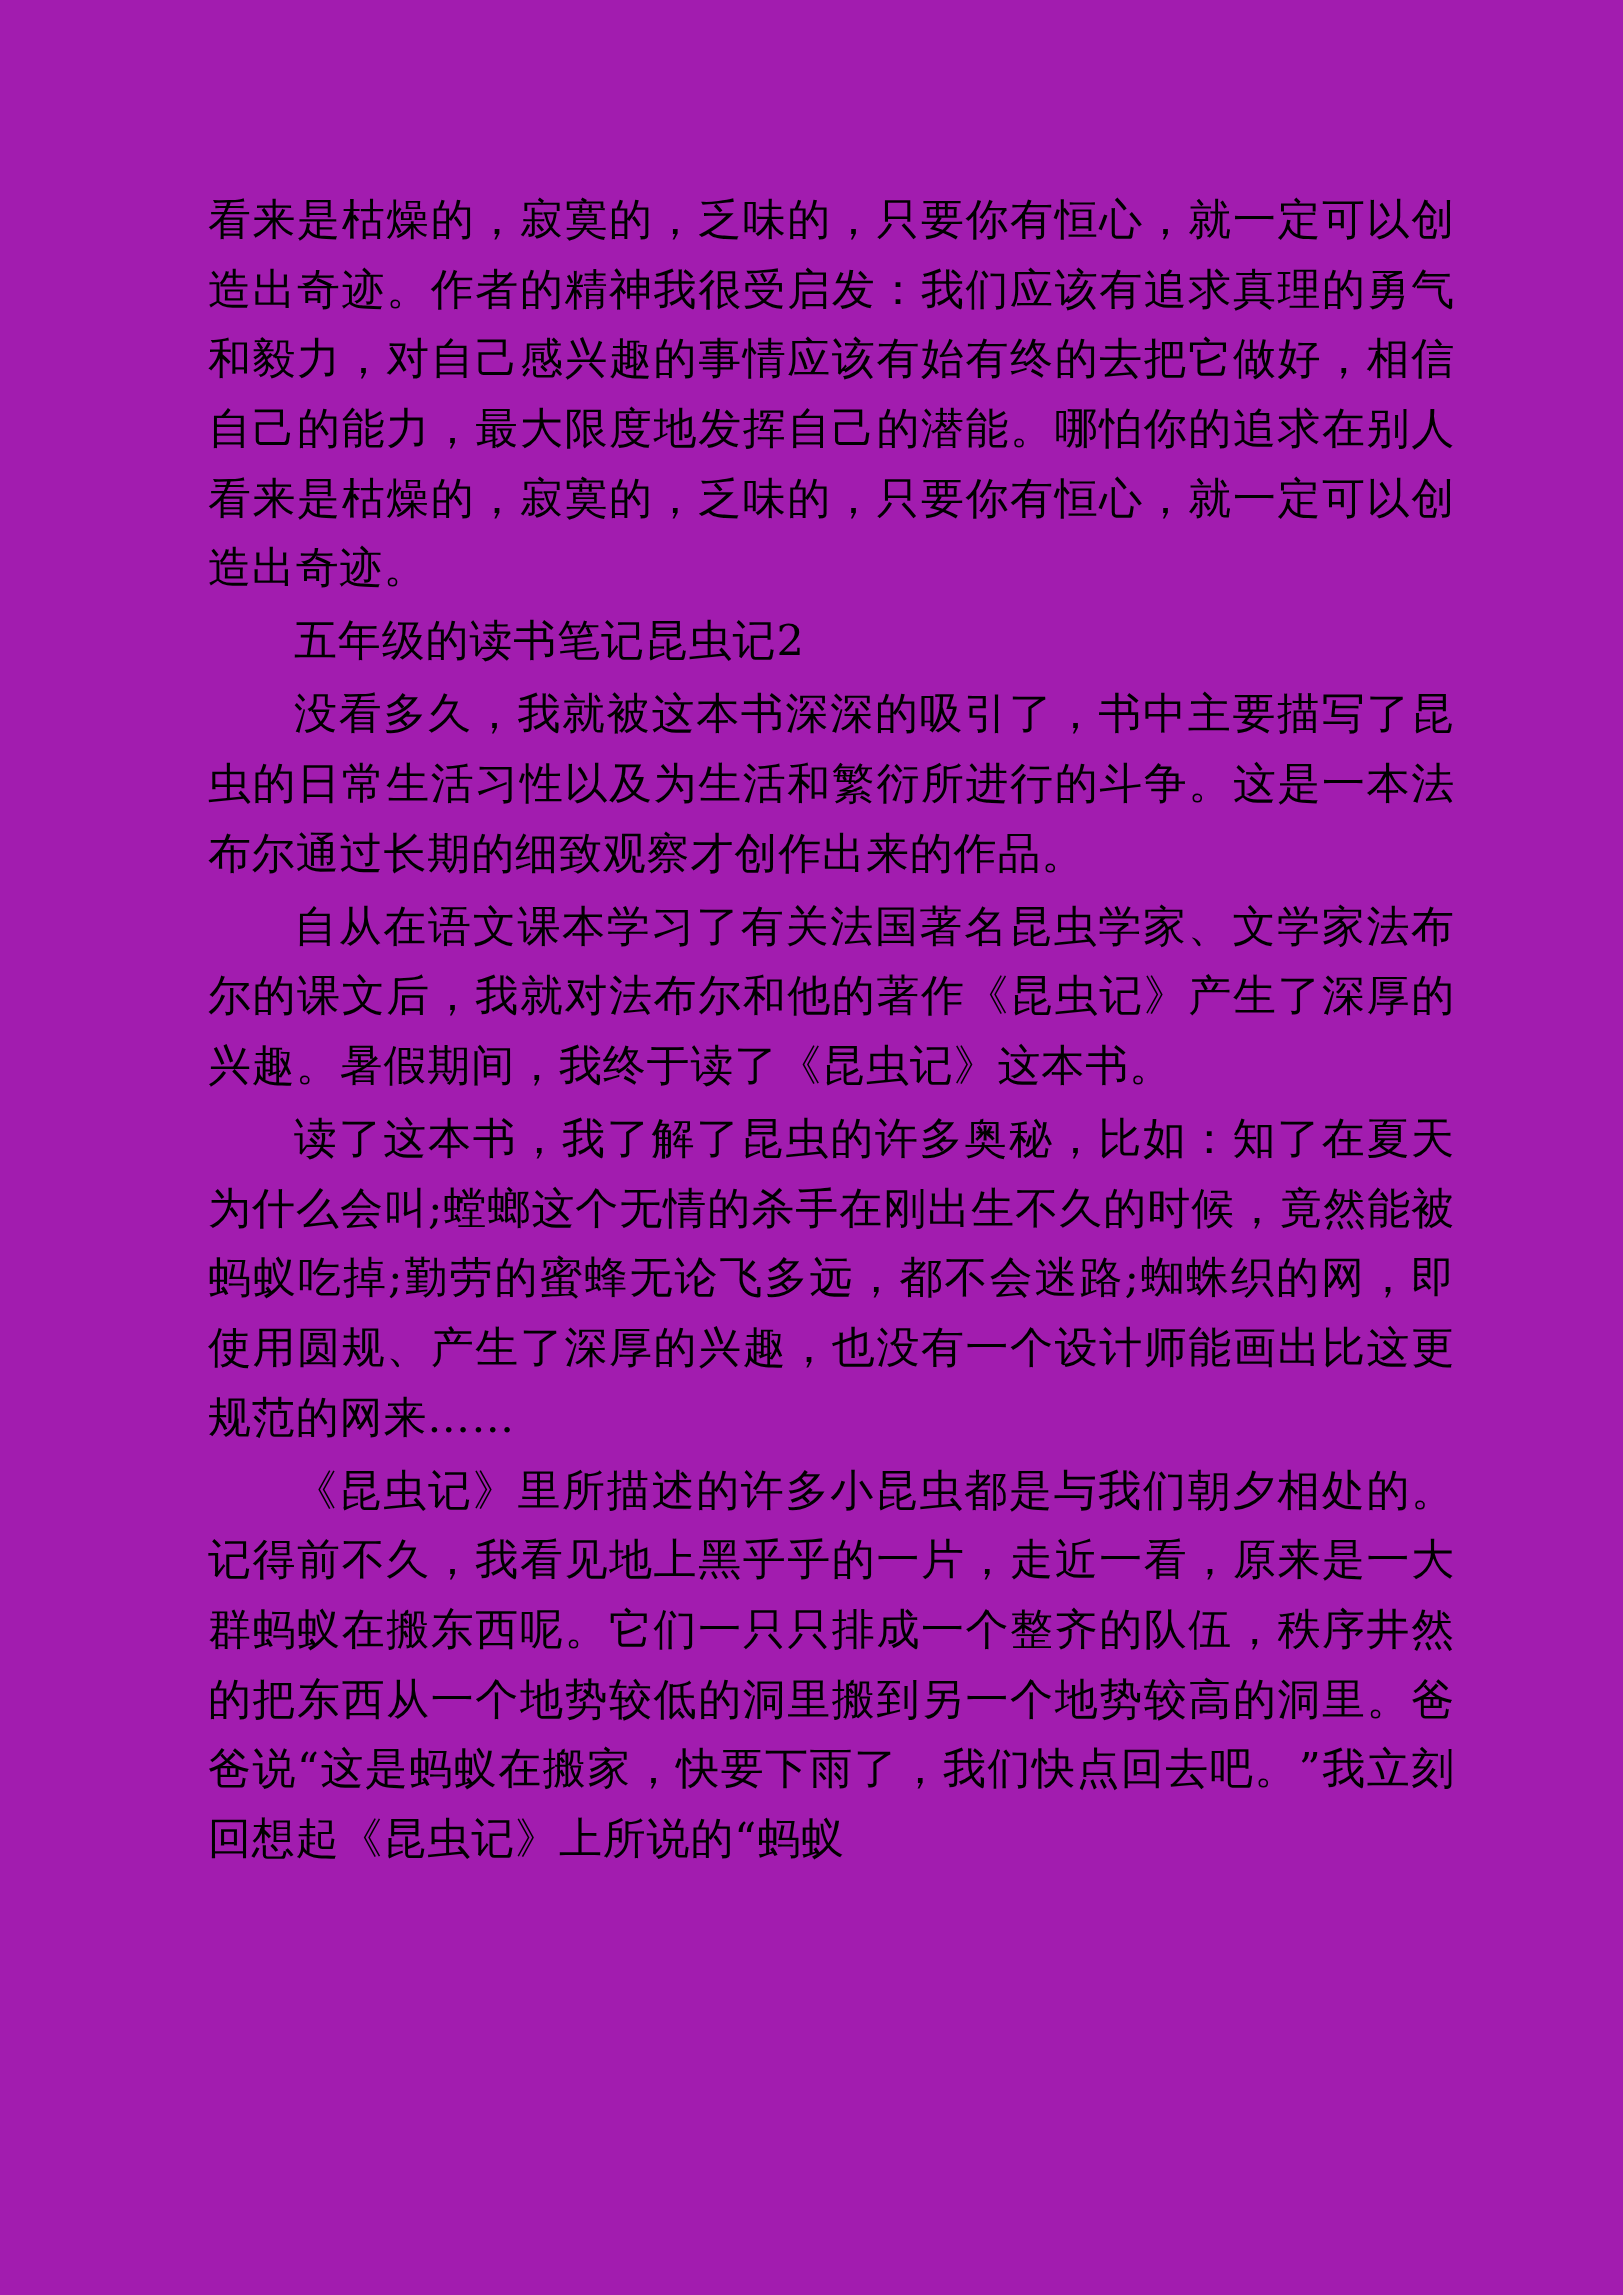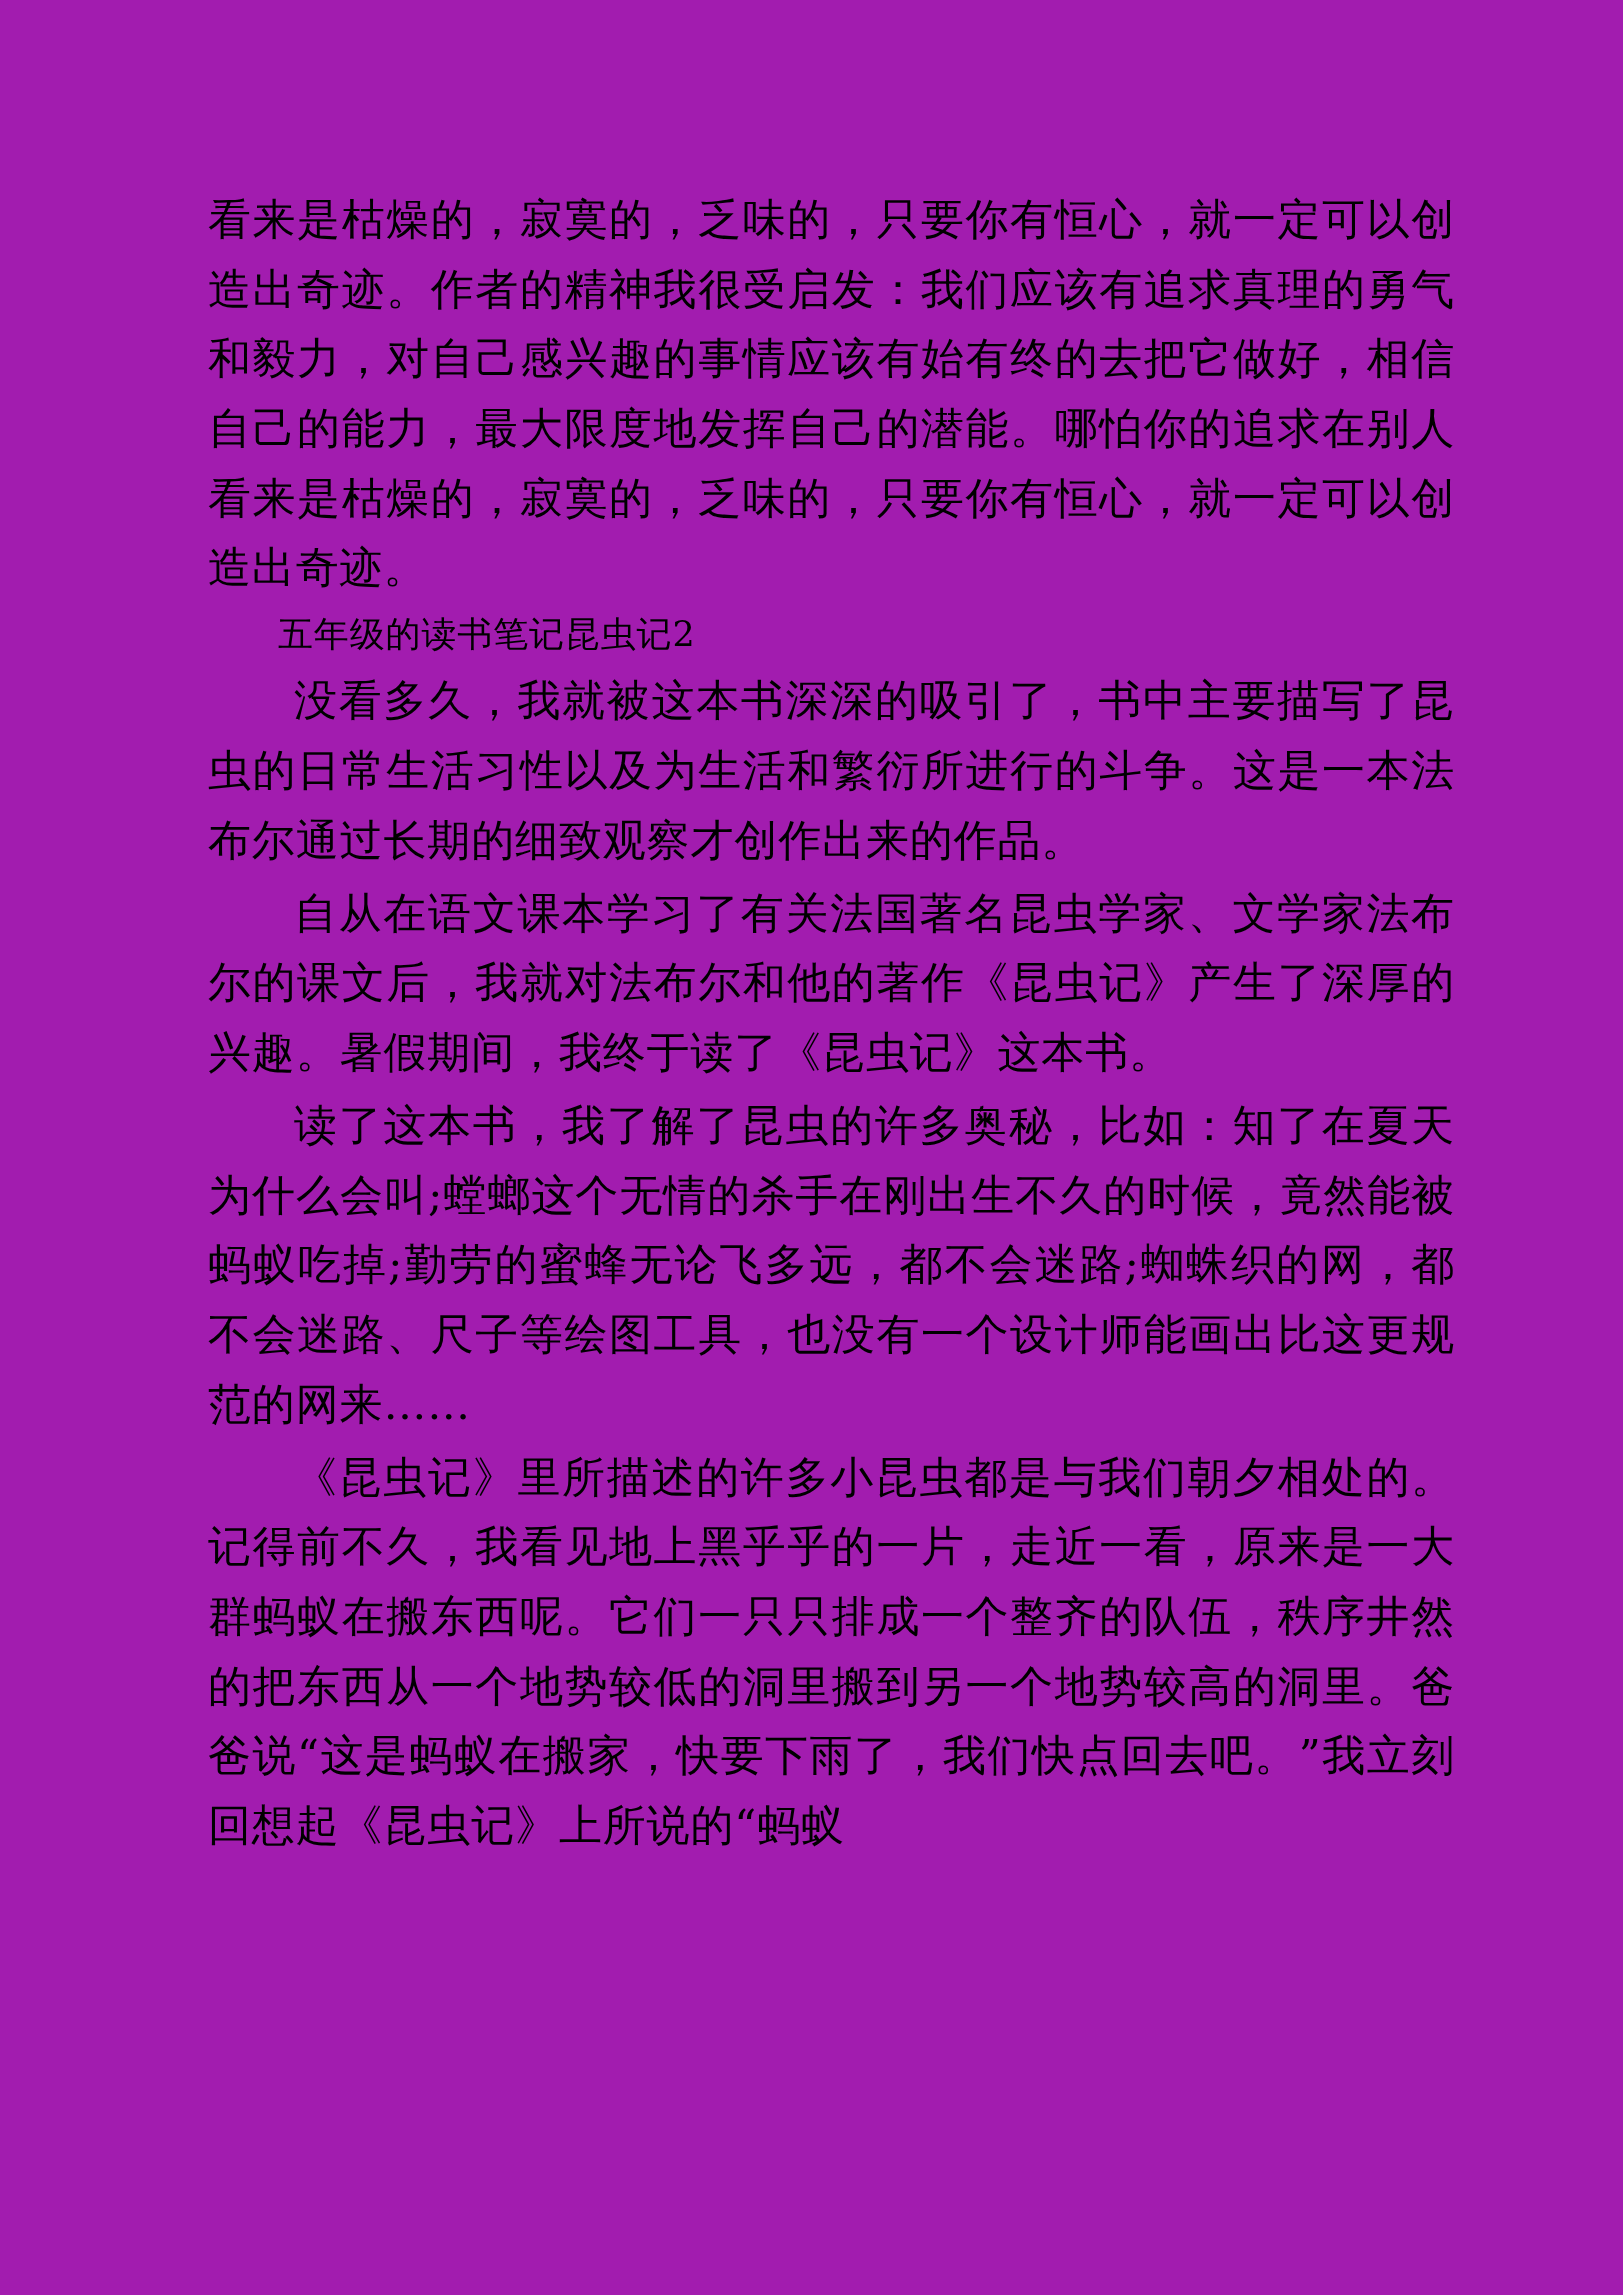--- a/index.html
+++ b/index.html
@@ -28,33 +28,33 @@
     text-justify: inter-character;
   }
   p.para {
     margin: 0 0 3.4px 0;
     text-indent: 2em;
     white-space: normal;
   }
   p.heading {
     margin: 0 0 3.4px 0;
     text-indent: 2em;
-    font-size: 35px;
+    font-size: 43px;
     line-height: 1.62;
   }
   p.lead {
     text-indent: 0;
   }
 </style>
 </head>
 <body>
 
 <div class="page">
   <div class="doc-body">
     <p class="para lead">看来是枯燥的，寂寞的，乏味的，只要你有恒心，就一定可以创造出奇迹。作者的精神我很受启发：我们应该有追求真理的勇气和毅力，对自己感兴趣的事情应该有始有终的去把它做好，相信自己的能力，最大限度地发挥自己的潜能。哪怕你的追求在别人看来是枯燥的，寂寞的，乏味的，只要你有恒心，就一定可以创造出奇迹。</p>
     <p class="heading">五年级的读书笔记昆虫记2</p>
     <p class="para">没看多久，我就被这本书深深的吸引了，书中主要描写了昆虫的日常生活习性以及为生活和繁衍所进行的斗争。这是一本法布尔通过长期的细致观察才创作出来的作品。</p>
     <p class="para">自从在语文课本学习了有关法国著名昆虫学家、文学家法布尔的课文后，我就对法布尔和他的著作《昆虫记》产生了深厚的兴趣。暑假期间，我终于读了《昆虫记》这本书。</p>
-    <p class="para">读了这本书，我了解了昆虫的许多奥秘，比如：知了在夏天为什么会叫;螳螂这个无情的杀手在刚出生不久的时候，竟然能被蚂蚁吃掉;勤劳的蜜蜂无论飞多远，都不会迷路;蜘蛛织的网，都不会迷路、尺子等绘图工具，也没有一个设计师能画出比这更规范的网来……</p>
+    <p class="para">读了这本书，我了解了昆虫的许多奥秘，比如：知了在夏天为什么会叫;螳螂这个无情的杀手在刚出生不久的时候，竟然能被蚂蚁吃掉;勤劳的蜜蜂无论飞多远，都不会迷路;蜘蛛织的网，即使用圆规、产生了深厚的兴趣，也没有一个设计师能画出比这更规范的网来……</p>
     <p class="para">《昆虫记》里所描述的许多小昆虫都是与我们朝夕相处的。记得前不久，我看见地上黑乎乎的一片，走近一看，原来是一大群蚂蚁在搬东西呢。它们一只只排成一个整齐的队伍，秩序井然的把东西从一个地势较低的洞里搬到另一个地势较高的洞里。爸爸说“这是蚂蚁在搬家，快要下雨了，我们快点回去吧。”我立刻回想起《昆虫记》上所说的“蚂蚁</p>
   </div>
 </div>
 
 
 </body></html>

